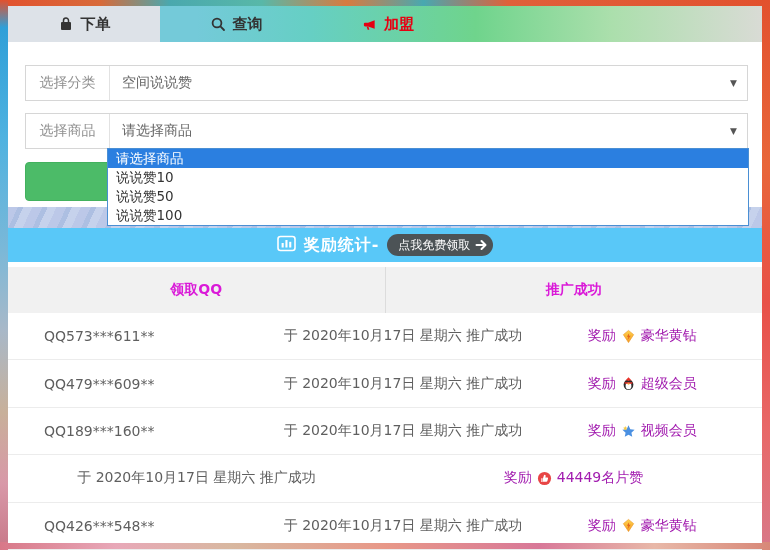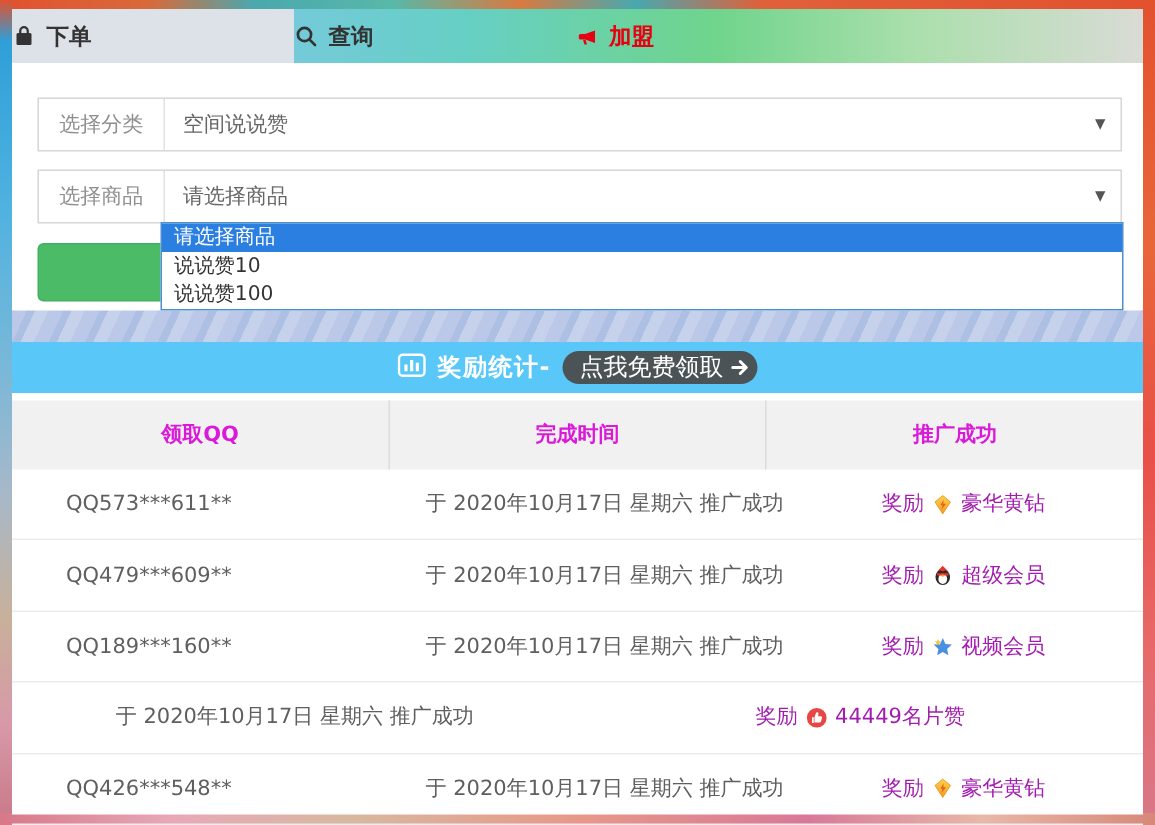--- a/index.html
+++ b/index.html
@@ -18,21 +18,21 @@
     background:linear-gradient(180deg,#e2512e 0%,#e8663a 30%,#e85048 55%,#e86868 78%,#d87888 100%);}
   .bg-bottom{left:0;top:542px;width:770px;height:8px;
     background:linear-gradient(90deg,#d87888 0%,#e8a8b8 15%,#d8b8a0 30%,#e89888 50%,#d87898 70%,#e8b8a8 85%,#d88878 100%);}
   .bg-gap{left:8px;top:207px;width:754px;height:21px;
     background:repeating-linear-gradient(115deg,#bcc8e8 0 9px,#adbfe2 9px 14px,#c6d2ec 14px 22px);}
 
   
   .top-card{position:absolute;left:8px;top:6px;width:754px;height:201px;background:#ffffff;z-index:2;}
   .tabbar{height:36px;display:flex;
     background:linear-gradient(90deg,#74cad9 25%,#66cfc4 40%,#6fd48c 62%,#abdfac 80%,#d9dbd5 100%);}
-  .tab{width:188px;display:flex;align-items:center;gap:7px;
+  .tab{width:152px;display:flex;align-items:center;justify-content:center;gap:7px;
     font-size:15px;font-weight:bold;color:#333;cursor:pointer;}
   .tab.active{background:#dde2e8;}
   .tab.join{color:#e60012;}
   .tab .ticon{display:flex;align-items:center;}
 
   .form-row{position:absolute;left:17px;width:721px;height:34px;background:#fff;
     border:1px solid #d6d6d6;display:flex;align-items:stretch;}
   .form-row.r1{top:59px;}
   .form-row.r2{top:107px;}
   .form-label{width:83px;display:flex;align-items:center;justify-content:center;
@@ -51,21 +51,21 @@
   .dd-item{height:19px;line-height:19px;padding-left:8px;font-size:13.5px;color:#333;cursor:pointer;
     white-space:nowrap;overflow:hidden;}
   .dd-item.selected{background:#2b7fe0;color:#fff;}
 
   
   .stats-card{position:absolute;left:8px;top:228px;width:754px;height:315px;background:#fff;z-index:2;}
   .banner{height:34px;background:#59c8f8;display:flex;align-items:center;justify-content:center;
     gap:8px;color:#fff;}
   .banner-title{font-size:16px;font-weight:bold;letter-spacing:1px;}
   .pill{background:#4c5356;border-radius:12px;height:22px;display:flex;align-items:center;
-    padding:0 5px 0 11px;font-size:16px;color:#fff;gap:5px;cursor:pointer;}
+    padding:0 5px 0 11px;font-size:12px;color:#fff;gap:5px;cursor:pointer;}
   .pill .parrow{display:flex;align-items:center;}
 
   .thead{margin-top:5px;height:46px;display:flex;background:#f1f1f1;}
   .th{flex:1;display:flex;align-items:center;justify-content:center;
     color:#da1ad8;font-weight:bold;font-size:14px;border-right:1px solid #dcdcdc;}
   .th:last-child{border-right:none;}
 
   .tbody{height:237px;display:flex;flex-direction:column;}
   .trow{flex:1;display:flex;border-bottom:1px solid #ececec;font-size:14px;color:#5f5f5f;}
   .td{flex:1;display:flex;align-items:center;}
@@ -129,20 +129,21 @@
       <span class="sel-arrow">▼</span>
     </div>
   </div>
 
   <div class="green-btn"></div>
 </div>
 
 <div class="dropdown" id="dropdown">
     <div class="dd-item selected">请选择商品</div>
     <div class="dd-item">说说赞10</div>
+    <div class="dd-item">说说赞50</div>
     <div class="dd-item">说说赞100</div>
   </div>
 
 <div class="stats-card">
   <div class="banner">
     <span>
       <svg width="19" height="17" viewBox="0 0 19 17">
           <rect x="1" y="1.5" width="17" height="14" rx="2.5" fill="none" stroke="#fff" stroke-width="1.6"></rect>
           <rect x="4.6" y="8" width="2.1" height="4.5" fill="#fff"></rect>
           <rect x="8.4" y="5" width="2.1" height="7.5" fill="#fff"></rect>
@@ -155,21 +156,20 @@
       <span class="parrow">
         <svg width="13" height="12" viewBox="0 0 13 12">
             <path d="M1.5 6 h8 M6.5 2 L10.5 6 L6.5 10" fill="none" stroke="#fff" stroke-width="2" stroke-linecap="round" stroke-linejoin="round"></path>
           </svg>
       </span>
     </div>
   </div>
 
   <div class="thead">
     <div class="th">领取QQ</div>
-    <div class="th">完成时间</div>
     <div class="th">推广成功</div>
   </div>
 
   <div class="tbody" id="tbody">
       <div class="trow">
       <div class="td td-qq">QQ573***611**</div>
       <div class="td td-time">于 2020年10月17日 星期六 推广成功</div>
       <div class="td td-reward">
         <span>奖励</span>
         <span class="ricon">

